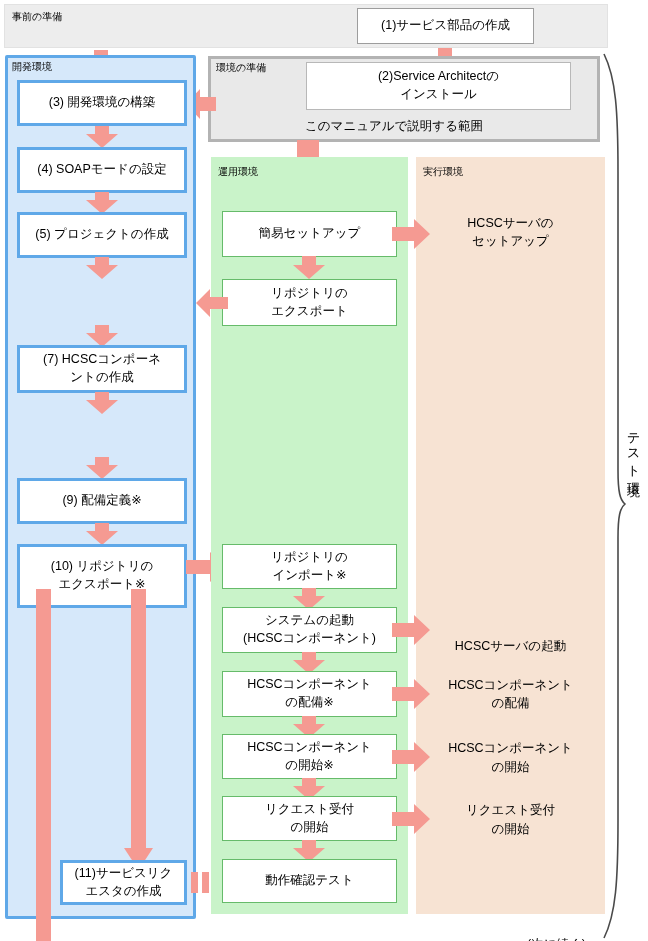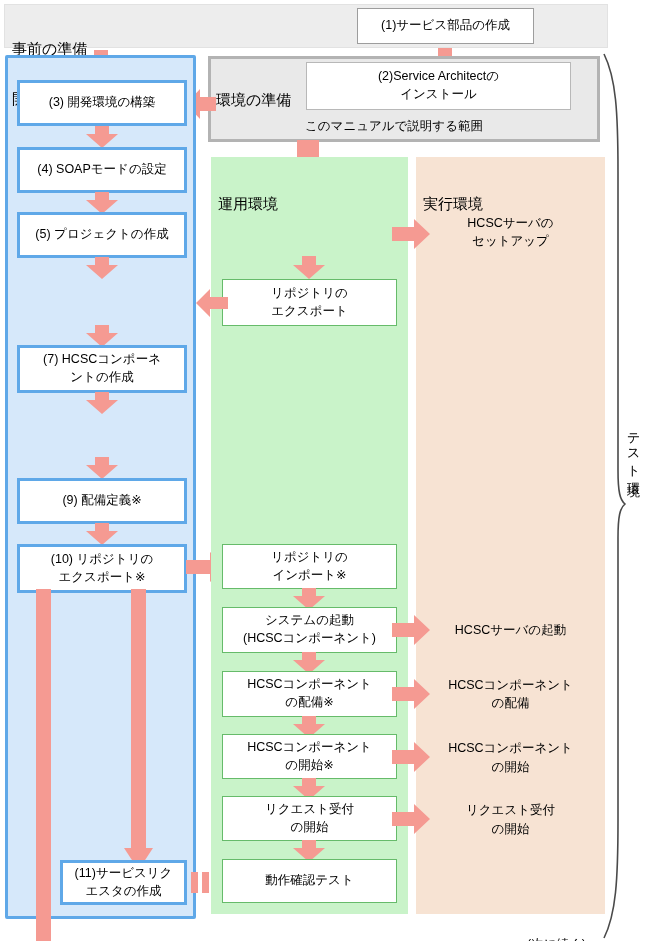--- a/index.html
+++ b/index.html
@@ -38,25 +38,24 @@
     background:#f7e3d3;
   }
   .panel-env{
     background:#e9e9e9;
     border:3px solid #b3b3b3;
     box-sizing:border-box;
   }
 
   .panel-label{
     position:absolute;
-    font-size:15px;
+    font-size:10px;
     color:#000;
     line-height:1;
     white-space:nowrap;
-    margin-top:29px;
   }
 
   
   .box{
     position:absolute;
     box-sizing:border-box;
     background:#ffffff;
     display:flex;
     align-items:center;
     justify-content:center;
@@ -202,21 +201,21 @@
     </svg>
   </div>
 
   <div class="box box-blue" style="left:17px;top:478px;width:170px;height:46px;">(9) 配備定義※</div>
   <div class="arrow" style="left:86px;top:523px;">
     <svg width="32" height="22" viewBox="0 0 32 22">
       <polygon points="9,0 23,0 23,8 32,8 16,22 0,8 9,8" fill="#f59a92"></polygon>
     </svg>
   </div>
 
-  <div class="box box-blue" style="left:17px;top:544px;width:170px;height:49px;">(10) リポジトリの
+  <div class="box box-blue" style="left:17px;top:544px;width:170px;height:64px;">(10) リポジトリの
 エクスポート※</div>
 
   <div class="bar" style="left:36px;top:589px;width:15px;height:352px;"></div>
 
   <div class="bar" style="left:131px;top:589px;width:15px;height:266px;"></div>
   <div class="arrow" style="left:124px;top:848px;">
     <svg width="29" height="22" viewBox="0 0 29 22">
       <polygon points="0,0 29,0 14.5,22" fill="#f59a92"></polygon>
     </svg>
   </div>
@@ -234,20 +233,21 @@
   <div class="bar" style="left:202px;top:872px;width:7px;height:21px;"></div>
   <div class="arrow" style="left:211px;top:866px;">
     <svg width="26" height="34" viewBox="0 0 26 34">
       <polygon points="0,9 0,25 10,25 10,34 26,17 10,0 10,9" fill="#f59a92"></polygon>
     </svg>
   </div>
 
   <div class="panel panel-green" style="left:211px;top:157px;width:197px;height:757px;"></div>
   <div class="panel-label" style="left:218px;top:167px;">運用環境</div>
 
+  <div class="box box-green" style="left:222px;top:211px;width:175px;height:46px;">簡易セットアップ</div>
   <div class="arrow" style="left:293px;top:256px;">
     <svg width="32" height="23" viewBox="0 0 32 23">
       <polygon points="9,0 23,0 23,9 32,9 16,23 0,9 9,9" fill="#f59a92"></polygon>
     </svg>
   </div>
 
   <div class="box box-green" style="left:222px;top:279px;width:175px;height:47px;">リポジトリの
 エクスポート</div>
 
   <div class="box box-green" style="left:222px;top:544px;width:175px;height:45px;">リポジトリの
@@ -296,21 +296,21 @@
     <svg width="32" height="28" viewBox="0 0 32 28">
       <polygon points="32,8 32,20 14,20 14,28 0,14 14,0 14,8" fill="#f59a92"></polygon>
     </svg>
   </div>
 
   <div class="panel panel-peach" style="left:416px;top:157px;width:189px;height:757px;"></div>
   <div class="panel-label" style="left:423px;top:167px;">実行環境</div>
 
   <div class="ptext" style="left:420px;top:209px;width:181px;height:46px;">HCSCサーバの
 セットアップ</div>
-  <div class="ptext" style="left:420px;top:608px;width:181px;height:44px;">HCSCサーバの起動</div>
+  <div class="ptext" style="left:420px;top:624px;width:181px;height:44px;">HCSCサーバの起動</div>
   <div class="ptext" style="left:420px;top:671px;width:181px;height:46px;">HCSCコンポーネント
 の配備</div>
   <div class="ptext" style="left:420px;top:735px;width:181px;height:45px;">HCSCコンポーネント
 の開始</div>
   <div class="ptext" style="left:420px;top:797px;width:181px;height:45px;">リクエスト受付
 の開始</div>
 
   <div class="arrow" style="left:392px;top:219px;">
     <svg width="38" height="30" viewBox="0 0 38 30">
       <polygon points="0,8 0,22 22,22 22,30 38,15 22,0 22,8" fill="#f59a92"></polygon>

